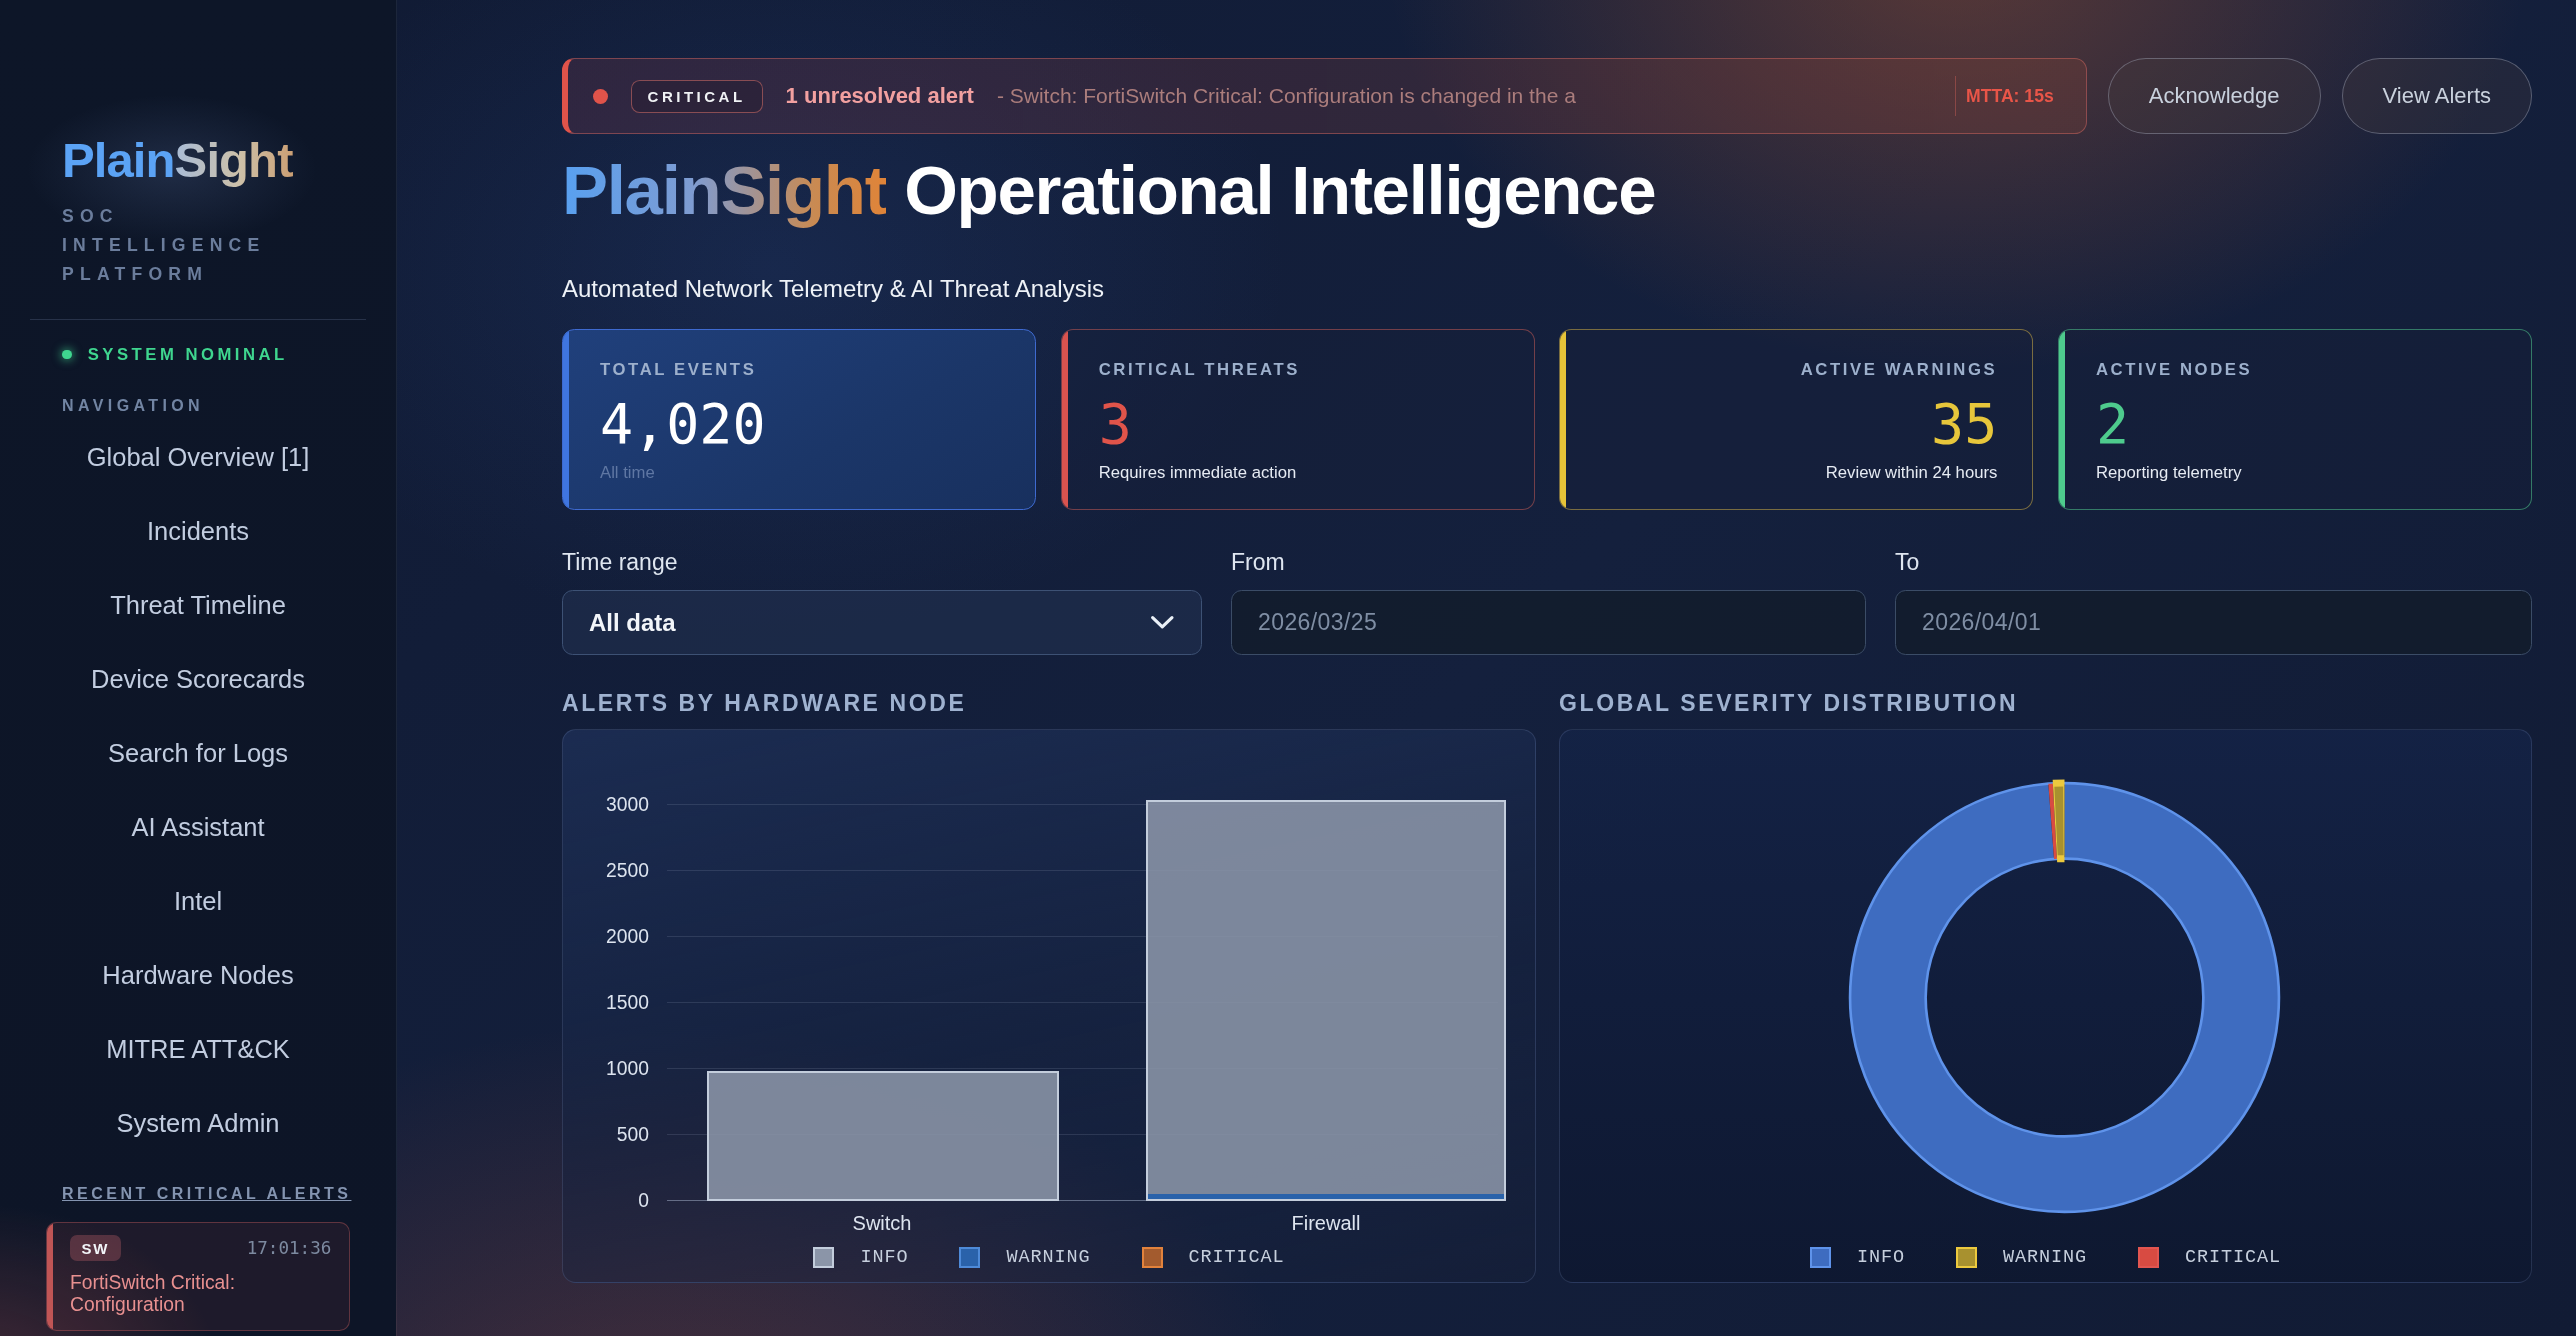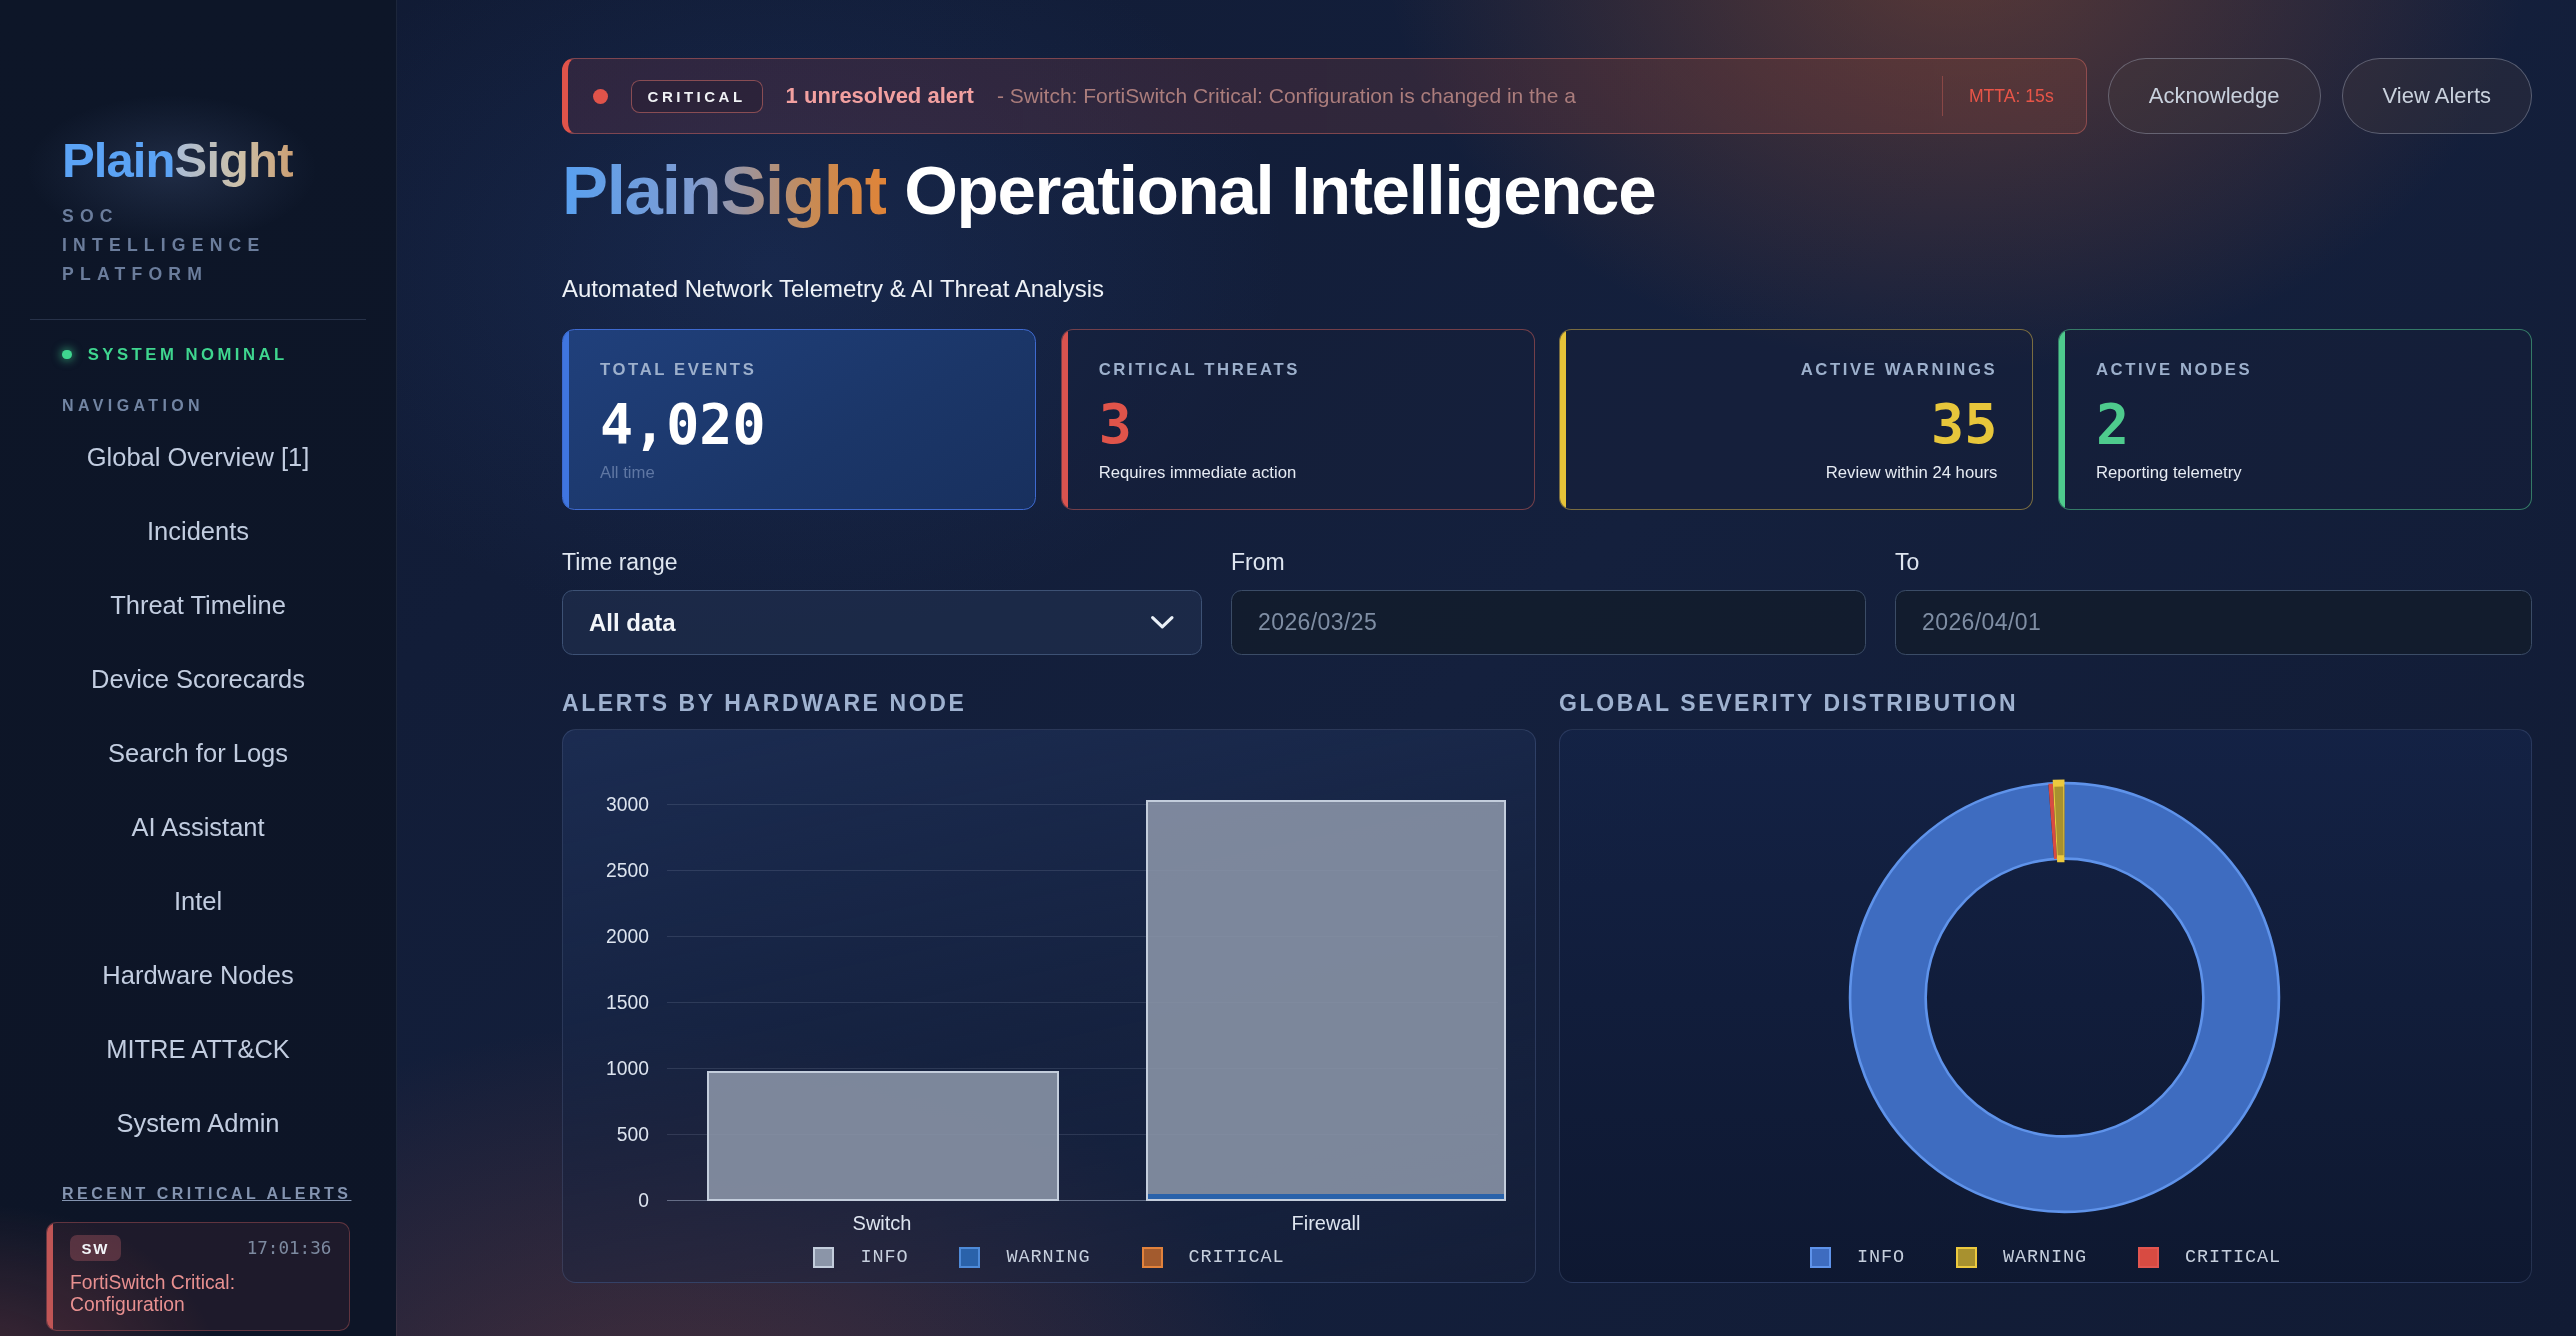--- a/index.html
+++ b/index.html
@@ -54,22 +54,22 @@
     flex:1;display:flex;align-items:center;gap:23px;position:relative;
     background:linear-gradient(90deg,rgba(120,55,70,0.28),rgba(140,70,55,0.26));
     border:0.9px solid rgba(225,110,100,0.45);border-left:6.2px solid #e0534a;border-radius:12.3px;
     padding:0 32px 0 24.6px;box-sizing:border-box;
   }
   .banner-dot{width:15px;height:15px;border-radius:50%;background:#e0534a;}
   .crit-badge{border:0.9px solid rgba(230,120,110,0.5);background:rgba(40,30,50,0.5);border-radius:8.8px;
     padding:7px 16px;font-size:15px;font-weight:bold;letter-spacing:3.5px;color:#f0f2f5;}
   .banner-strong{font-size:22px;font-weight:bold;color:#f2a0a0;}
   .banner-desc{font-size:21px;color:#ab7d7c;}
-  .mtta{margin-left:auto;display:flex;align-items:center;border-left:0.9px solid rgba(220,100,90,0.4);padding-left:26px;height:40px;
-    font-size:17.6px;font-weight:normal;color:#e85548;}
+  .mtta{margin-left:auto;display:flex;align-items:center;border-left:0.9px solid rgba(220,100,90,0.4);padding-left:10px;height:40px;
+    font-size:17.6px;font-weight:bold;color:#e85548;}
   .banner-btn{
     display:flex;align-items:center;justify-content:center;padding:0 40px;border-radius:38px;
     border:0.9px solid rgba(175,185,205,0.38);background:rgba(70,60,62,0.30);
     font-size:22px;color:#c9d1dd;cursor:pointer;white-space:nowrap;
   }
   .h1{margin-top:17.6px;font-size:69px;font-weight:900;letter-spacing:-1.3px;color:#ffffff;line-height:1.12;}
   .h1 .brand{background:linear-gradient(90deg,#58a0f0 0%,#7e9cd2 40%,#c98a52 78%,#e08438 100%);
     -webkit-background-clip:text;background-clip:text;color:transparent;}
   .h-sub{margin-top:5.3px;font-size:24px;color:#eef2f7;}
   
@@ -77,21 +77,21 @@
   .stat-card{position:relative;height:181px;border-radius:12.3px;box-sizing:border-box;
     padding:30px 35px 26px 37px;display:flex;flex-direction:column;overflow:hidden;
     background:rgba(22,32,56,0.35);border:0.9px solid rgba(120,140,180,0.25);}
   .stat-card::before{content:"";position:absolute;left:0;top:0;bottom:0;width:6.2px;border-radius:12.3px 0 0 12.3px;}
   .stat-card.c-events{background:linear-gradient(150deg,#20407c 0%,#1b3668 60%,#18305e 100%);border:1.3px solid #3e6ad0;}
   .stat-card.c-events::before{background:#3f75e0;}
   .stat-card.c-critical{border-color:rgba(210,95,88,0.5);}  .stat-card.c-critical::before{background:#d9534f;}
   .stat-card.c-warning{border-color:rgba(222,186,70,0.5);align-items:flex-end;}  .stat-card.c-warning::before{background:#e6c338;}
   .stat-card.c-nodes{border-color:rgba(80,200,140,0.55);}   .stat-card.c-nodes::before{background:#4ecb8d;}
   .stat-label{font-size:16.7px;font-weight:bold;letter-spacing:2.6px;color:#9db0cc;}
-  .stat-value{margin-top:12.3px;font-family:"DejaVu Sans Mono",monospace;font-weight:bold;font-size:55px;color:#ffffff;}
+  .stat-value{margin-top:12.3px;font-family:"DejaVu Sans Mono",monospace;font-weight:normal;font-size:55px;color:#ffffff;}
   .v-red{color:#e0544a;} .v-yellow{color:#e7c63b;} .v-green{color:#4ecb8d;}
   .stat-sub{margin-top:auto;font-size:16.7px;color:#e6ebf3;}
   .sub-dim{color:#5f77a3;}
   
   .filter-grid{margin-top:39px;display:grid;grid-template-columns:640px 635px 637px;justify-content:space-between;}
   .filter-label{font-size:23px;color:#dfe6f0;margin-bottom:14px;}
   .select,.date-input{height:65px;border-radius:10.6px;box-sizing:border-box;display:flex;align-items:center;padding:0 26px;}
   .select{background:rgba(34,49,80,0.60);border:0.9px solid #3d5174;justify-content:space-between;cursor:pointer;}
   .select-value{font-size:24px;font-weight:bold;color:#f2f5f9;}
   .date-input{background:rgba(18,28,42,0.78);border:0.9px solid #3b4c66;font-size:23px;color:#7f8ea4;letter-spacing:0.4px;}

